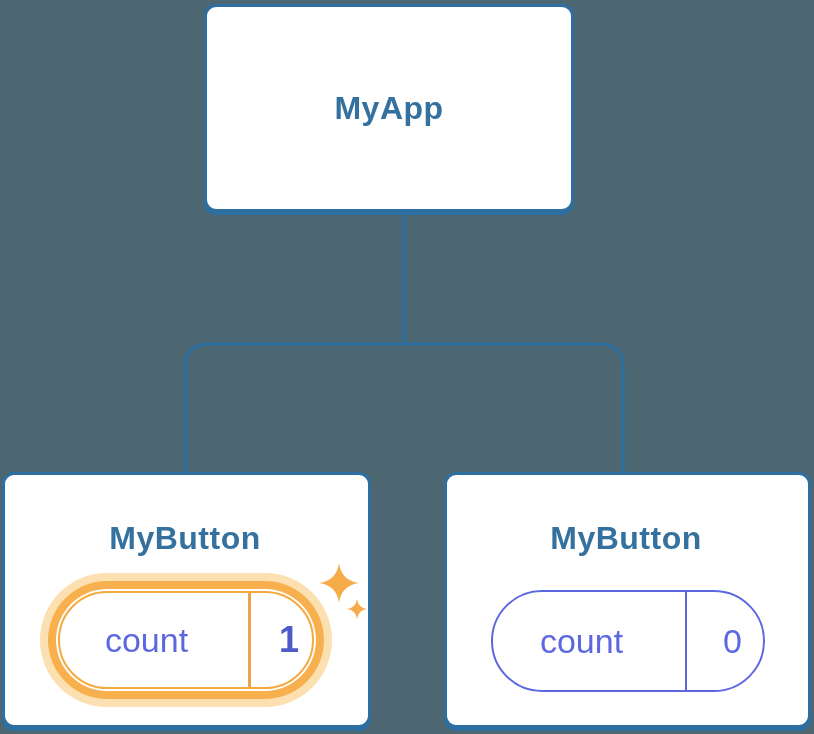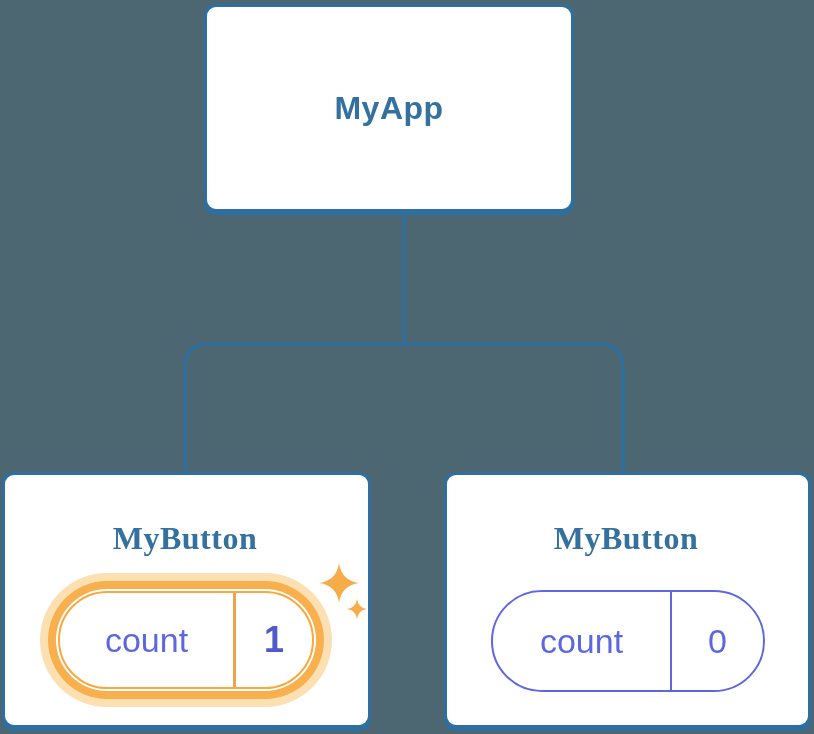--- a/index.html
+++ b/index.html
@@ -61,30 +61,30 @@
     font-size: 32px;
     font-weight: 700;
     letter-spacing: 0.5px;
     text-align: center;
   }
   .child .node-title {
     position: absolute;
     left: 0; right: 3px;
     top: 44px;
     line-height: 38px;
-    font-family: Liberation Serif, serif;
   }
 
   .pill {
     position: absolute;
     display: flex;
     align-items: stretch;
     background: var(--card-bg);
     border-radius: 999px;
     overflow: hidden;
+    gap: 15px;
   }
   .child-left .pill {
     left: 53px; top: 116px;
     width: 256px; height: 98px;
     border: 2px solid var(--orange-thin);
     box-shadow:
       0 0 0 2px #ffffff,
       0 0 0 10px var(--orange),
       0 0 0 18px var(--orange-glow);
   }

